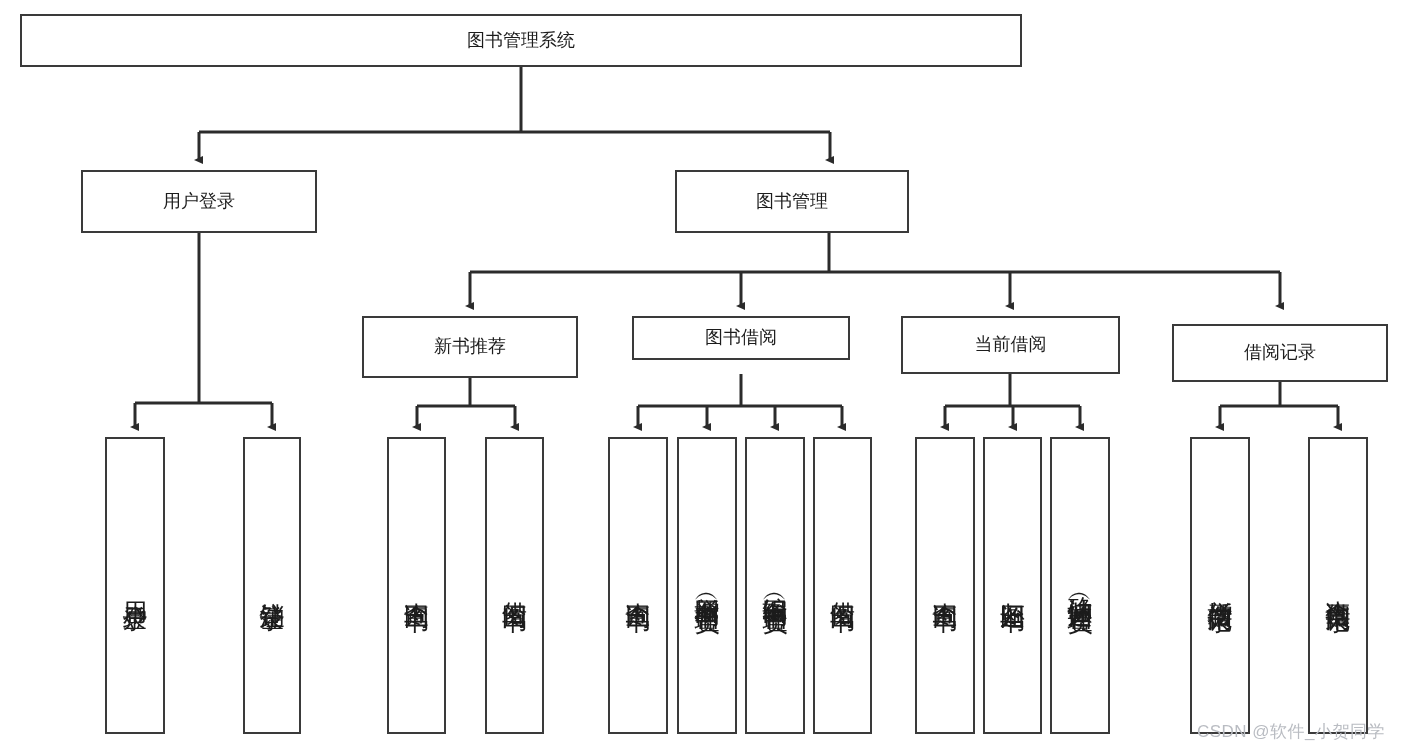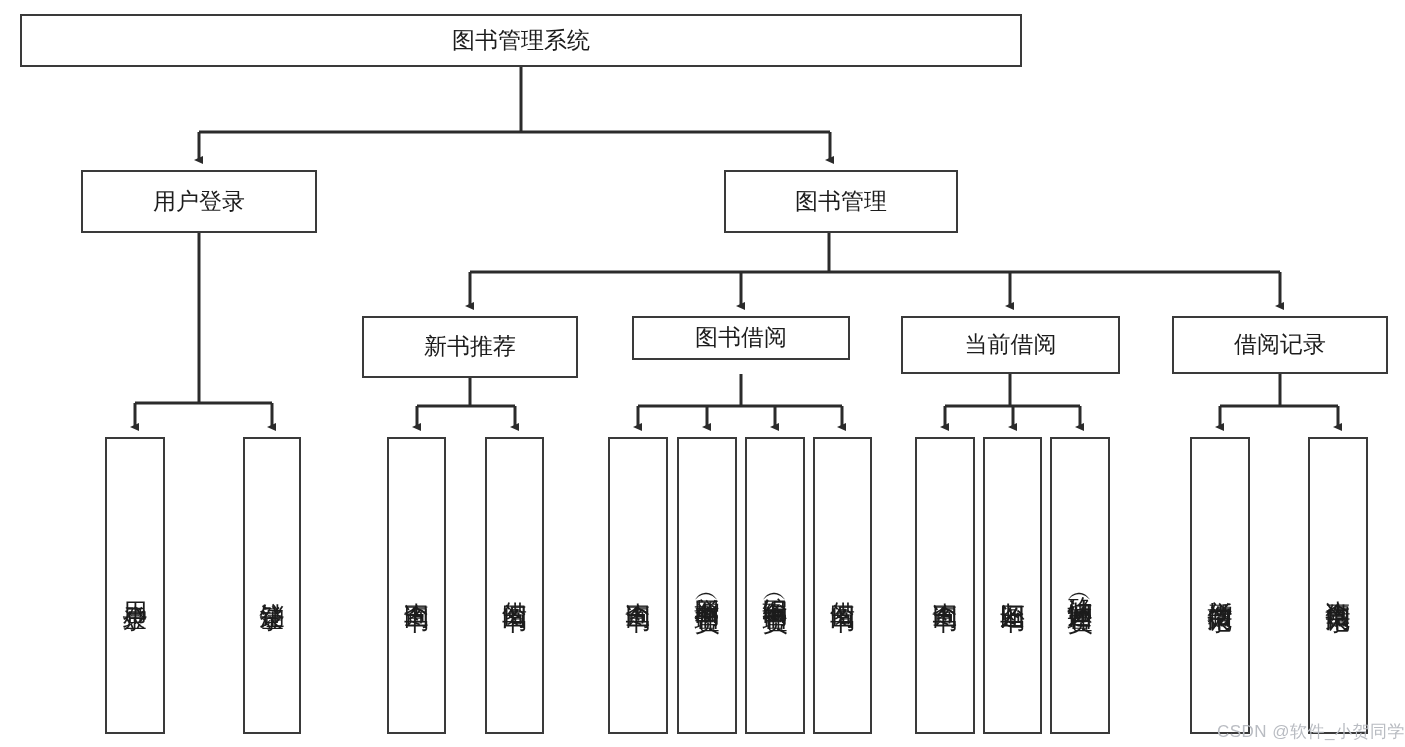--- a/index.html
+++ b/index.html
@@ -36,37 +36,37 @@
     color: #1c1c1c;
     z-index: 2;
   }
   .node-label {
     display: block;
     text-align: center;
     line-height: 1.18;
     white-space: pre;
   }
   .h-node .node-label {
-    font-size: 23px;
+    font-size: 18px;
   }
   .v-node {
     align-items: center;
     justify-content: center;
   }
   .v-node .node-label {
     writing-mode: vertical-rl;
     text-orientation: upright;
     font-size: 25px;
     letter-spacing: 2px;
     line-height: 1;
     white-space: nowrap;
   }
   #watermark {
     position: absolute;
-    right: 0;
+    right: 20px;
     bottom: 4px;
     font-size: 17px;
     color: #b9bcc2;
     letter-spacing: 0.5px;
     z-index: 5;
     white-space: nowrap;
   }
 </style>
 </head>
 <body>
@@ -123,34 +123,34 @@
     </g>
   </svg>
 
   <div class="node h-node" style="left: 20px; top: 14px; width: 1002px; height: 53px;">
     <span class="node-label">图书管理系统</span>
   </div>
 
   <div class="node h-node" style="left: 81px; top: 170px; width: 236px; height: 63px;">
     <span class="node-label">用户登录</span>
   </div>
-  <div class="node h-node" style="left: 724px; top: 170px; width: 234px; height: 63px;">
+  <div class="node h-node" style="left: 675px; top: 170px; width: 234px; height: 63px;">
     <span class="node-label">图书管理</span>
   </div>
 
   <div class="node h-node" style="left: 362px; top: 316px; width: 216px; height: 62px;">
     <span class="node-label">新书推荐</span>
   </div>
   <div class="node h-node" style="left: 632px; top: 316px; width: 218px; height: 44px;">
     <span class="node-label">图书借阅</span>
   </div>
   <div class="node h-node" style="left: 901px; top: 316px; width: 219px; height: 58px;">
     <span class="node-label">当前借阅</span>
   </div>
-  <div class="node h-node" style="left: 1172px; top: 316px; width: 216px; height: 58px;">
+  <div class="node h-node" style="left: 1172px; top: 324px; width: 216px; height: 58px;">
     <span class="node-label">借阅记录</span>
   </div>
 
   <div class="node v-node" style="left: 105px; top: 437px; width: 60px; height: 297px;">
     <span class="node-label">用户登录</span>
   </div>
   <div class="node v-node" style="left: 243px; top: 437px; width: 58px; height: 297px;">
     <span class="node-label">注销登录</span>
   </div>
   <div class="node v-node" style="left: 387px; top: 437px; width: 59px; height: 297px;">

